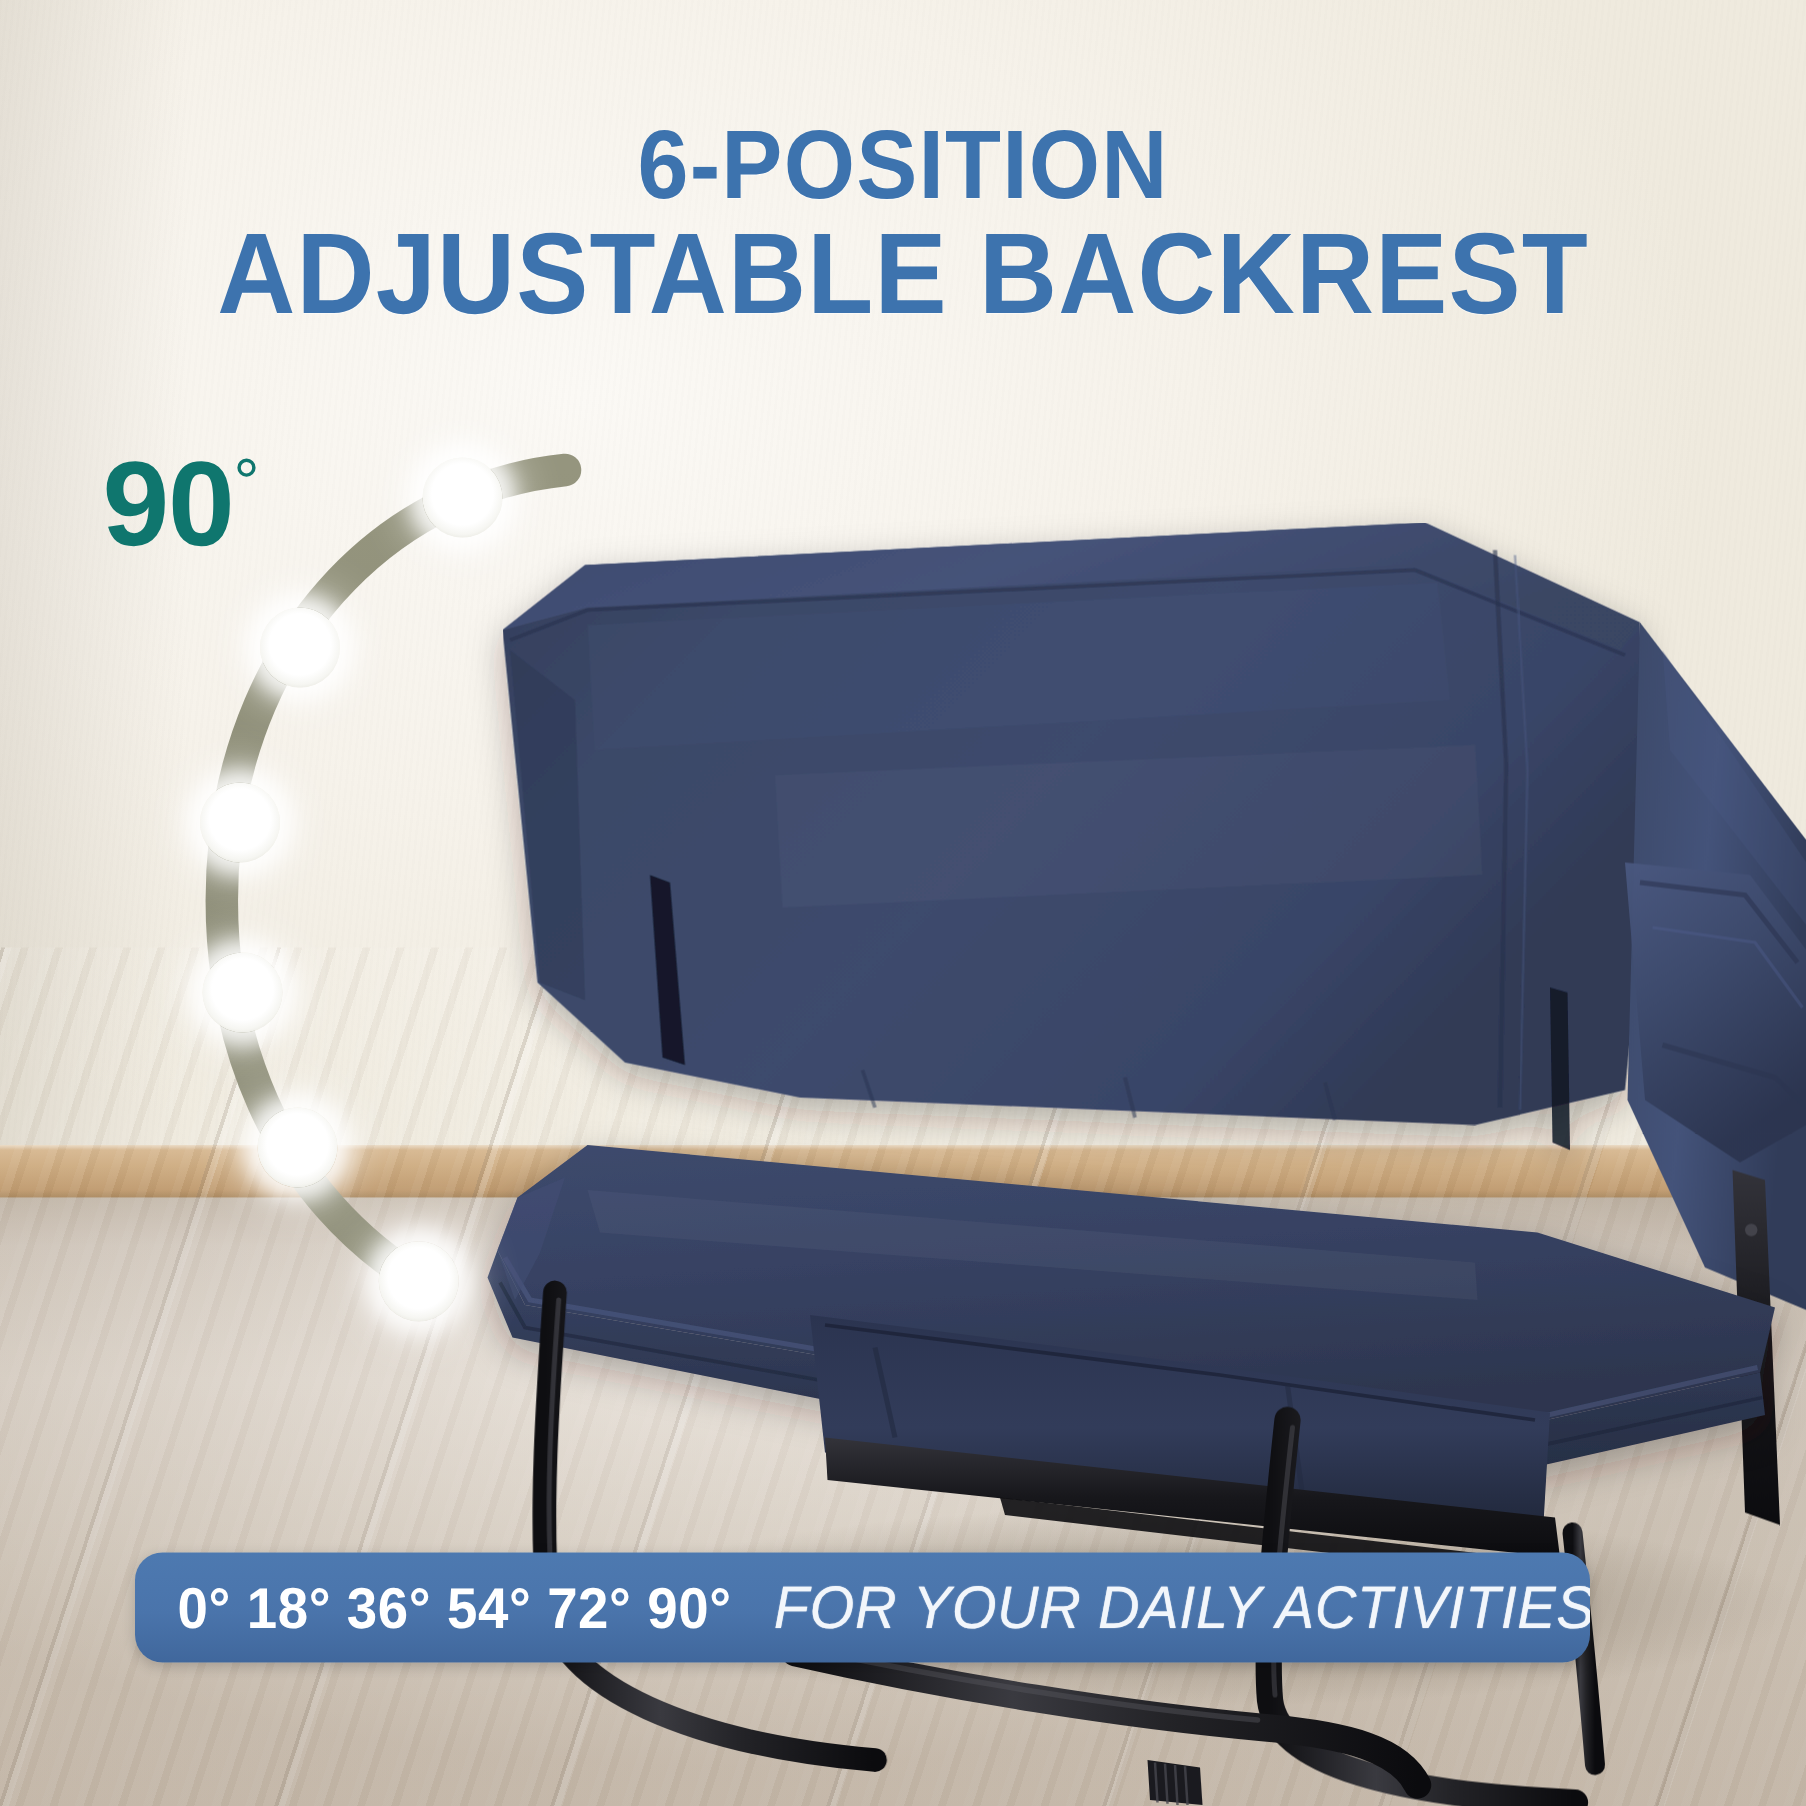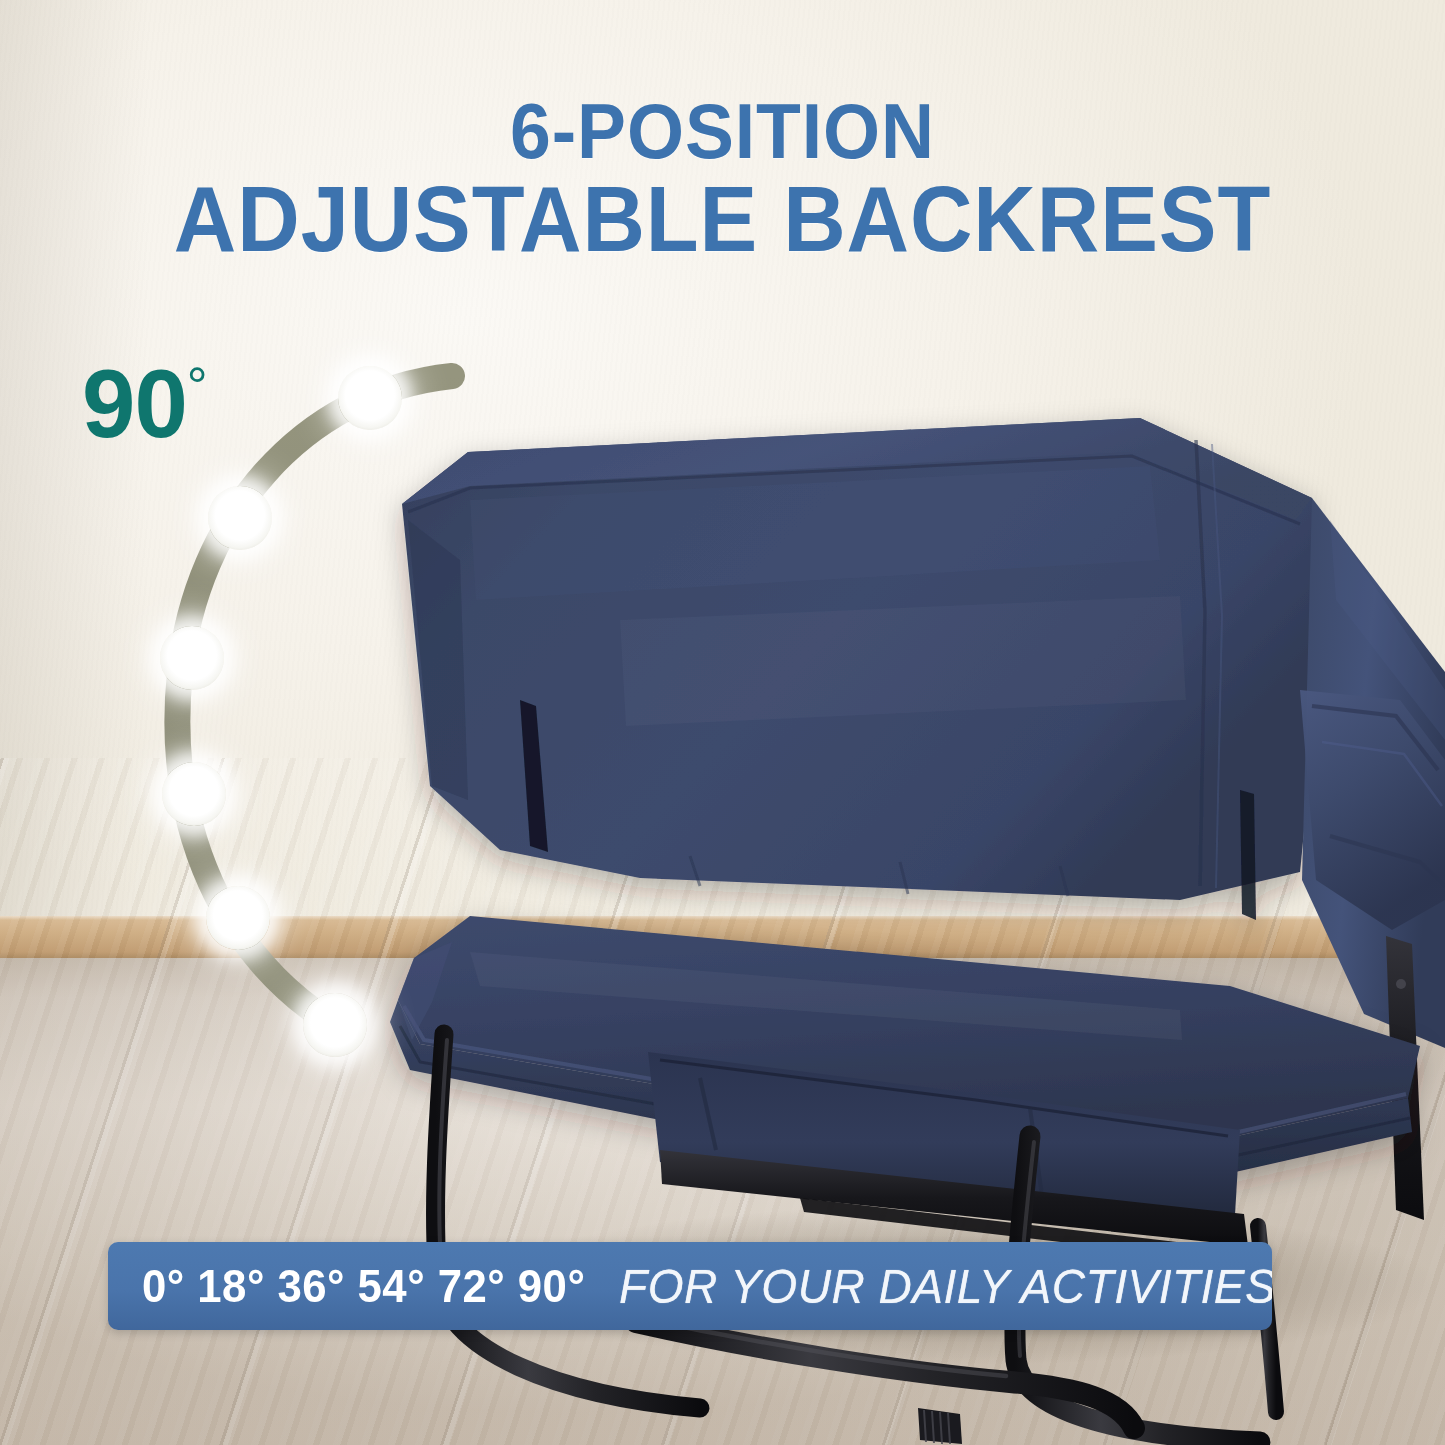--- a/index.html
+++ b/index.html
@@ -103,21 +103,21 @@
     font-size:96px; font-weight:bold; letter-spacing:-1px;
     line-height:1;
   }
   .angle-label .deg{ font-size:52px; vertical-align:super; font-weight:normal; }
 
   
   .banner{
     position:absolute; left:108px; top:1242px;
     width:1164px; height:88px;
     background:linear-gradient(180deg,#4d79b0 0%, #4a74ab 55%, #40679c 100%);
-    border-radius:10px;
+    border-radius:22px;
     display:flex; align-items:center;
     padding-left:34px;
     box-shadow:0 3px 10px rgba(0,0,0,.18);
     overflow:hidden;
   }
   .banner .degrees{
     color:#ffffff; font-weight:bold; font-size:46px; letter-spacing:.5px;
     white-space:nowrap; transform:scaleX(.95); transform-origin:left center;
   }
   .banner .tagline{

